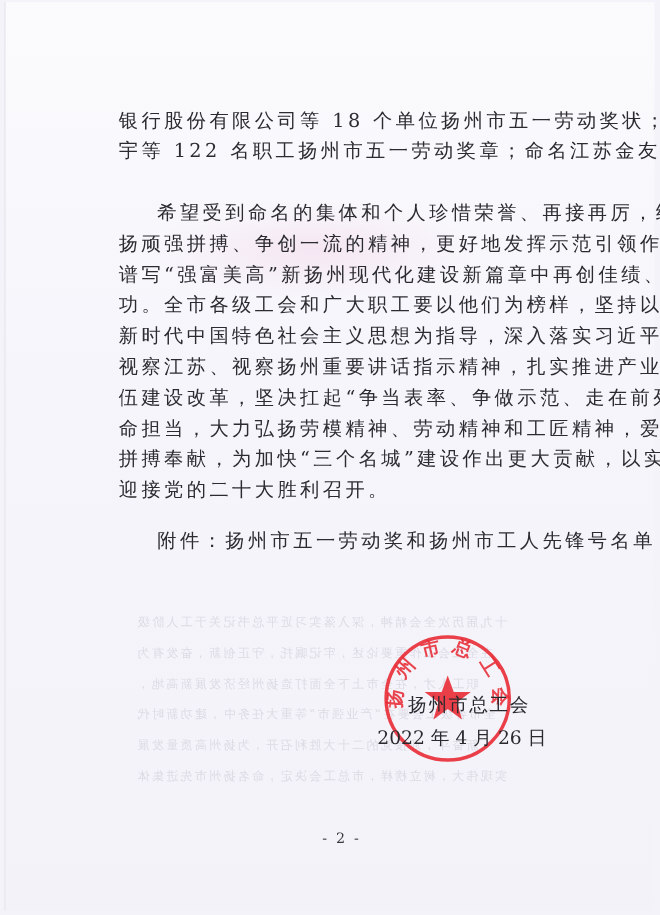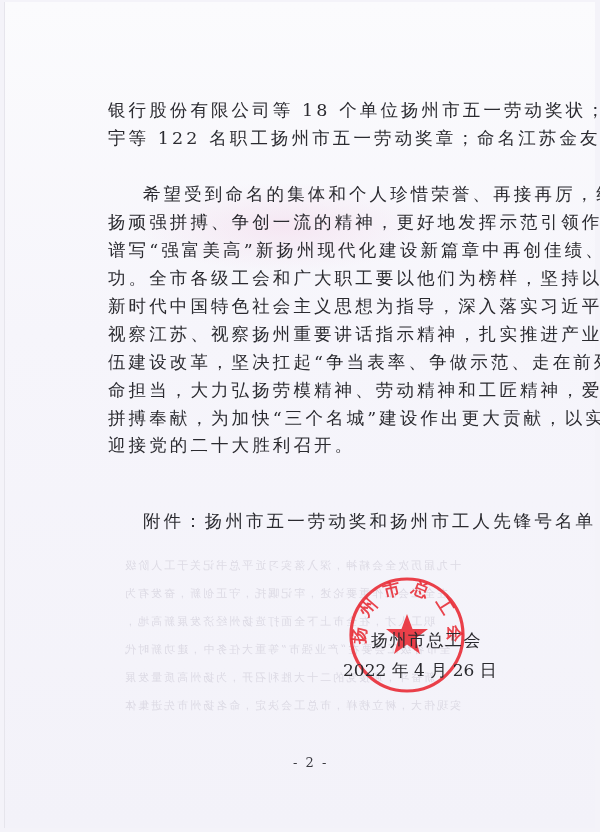--- a/index.html
+++ b/index.html
@@ -50,23 +50,23 @@
   <div class="line" style="top:126px;">宇等 122 名职工扬州市五一劳动奖章；命名江苏金友电气有限</div>
   <div class="line indent" style="top:182px;">希望受到命名的集体和个人珍惜荣誉、再接再厉，继续发</div>
   <div class="line" style="top:210px;">扬顽强拼搏、争创一流的精神，更好地发挥示范引领作用，在</div>
   <div class="line" style="top:238px;">谱写“强富美高”新扬州现代化建设新篇章中再创佳绩、再立新</div>
   <div class="line" style="top:266px;">功。全市各级工会和广大职工要以他们为榜样，坚持以习近平</div>
   <div class="line" style="top:294px;">新时代中国特色社会主义思想为指导，深入落实习近平总书记</div>
   <div class="line" style="top:322px;">视察江苏、视察扬州重要讲话指示精神，扎实推进产业工人队</div>
   <div class="line" style="top:350px;">伍建设改革，坚决扛起“争当表率、争做示范、走在前列”的使</div>
   <div class="line" style="top:378px;">命担当，大力弘扬劳模精神、劳动精神和工匠精神，爱岗敬业、</div>
   <div class="line" style="top:406px;">拼搏奉献，为加快“三个名城”建设作出更大贡献，以实际行动</div>
-  <div class="line" style="top:434px;font-family:Liberation Mono, monospace;">迎接党的二十大胜利召开。</div>
+  <div class="line" style="top:434px;">迎接党的二十大胜利召开。</div>
 
-  <div class="line indent" style="top:509px;font-family:Liberation Serif, serif;">附件：扬州市五一劳动奖和扬州市工人先锋号名单</div>
+  <div class="line indent" style="top:479px;font-family:Liberation Serif, serif;">附件：扬州市五一劳动奖和扬州市工人先锋号名单</div>
 
   <svg class="seal" viewBox="0 0 118 118">
     <defs>
       <path id="sealArc" d="M 19 72 A 42 42 0 1 1 99 72"></path>
     </defs>
     <circle cx="59" cy="59" r="56" fill="none" stroke="#e8303a" stroke-width="3.2" opacity="0.92"></circle>
     <text font-size="17" font-weight="bold" fill="#e8303a" opacity="0.9" letter-spacing="9" font-family="DejaVu Sans, sans-serif">
       <textPath href="#sealArc" startOffset="4">扬州市总工会</textPath>
     </text>
     <polygon points="59,38 64.5,53 80,53 67.5,62.5 72,78 59,68.5 46,78 50.5,62.5 38,53 53.5,53" fill="#e8303a" opacity="0.92"></polygon>

